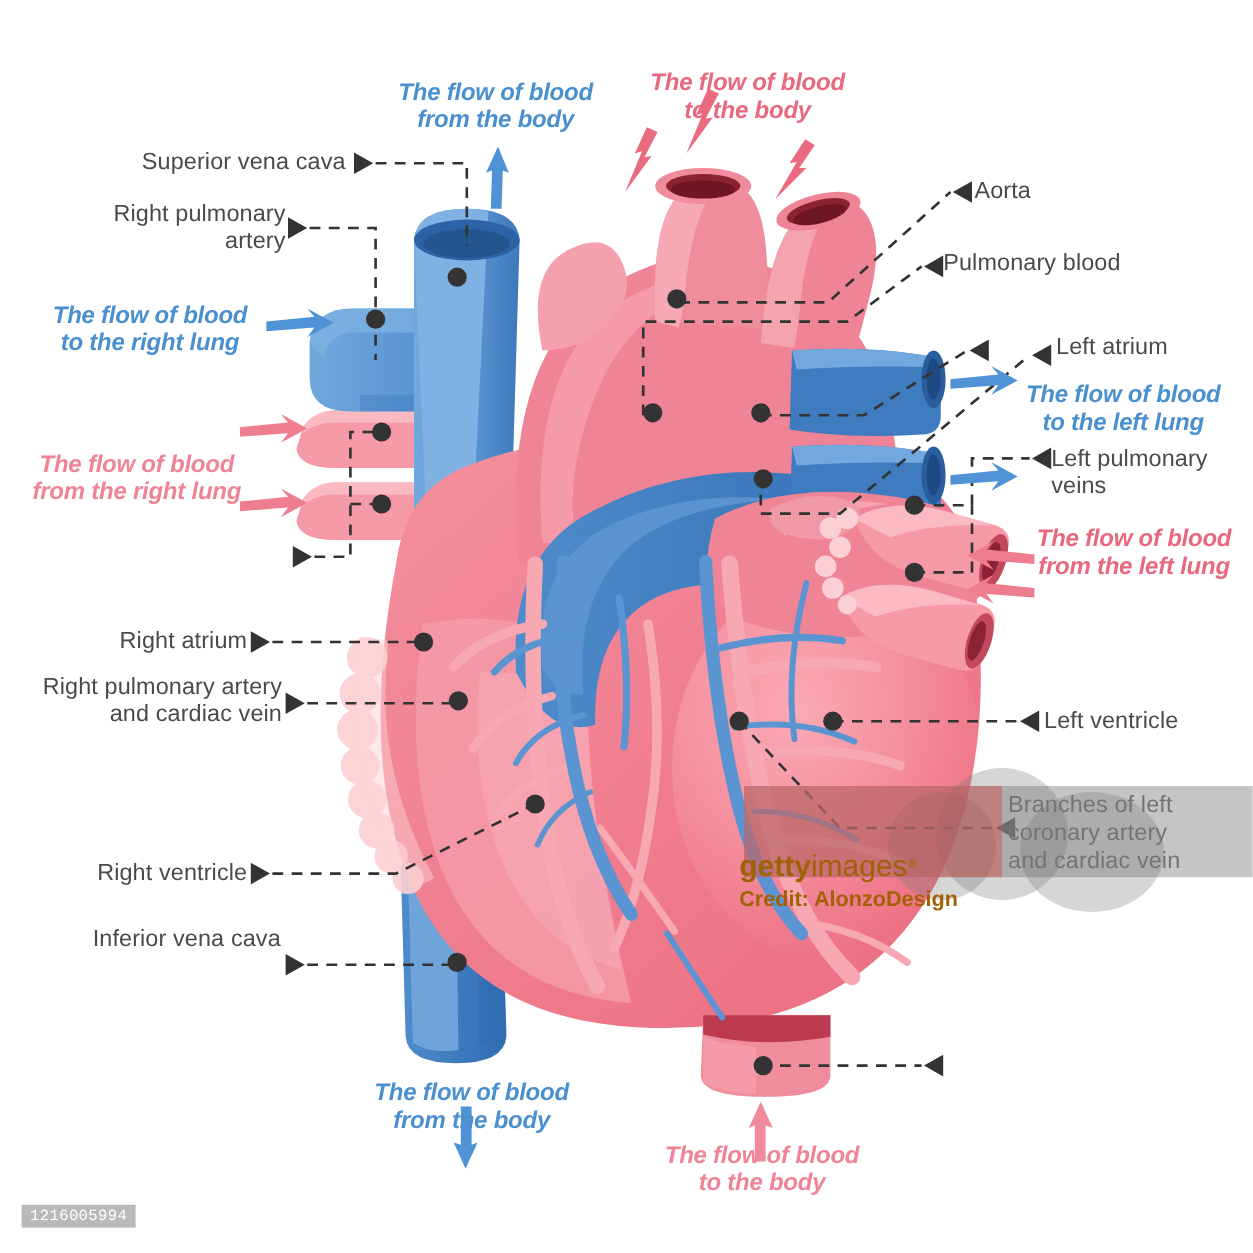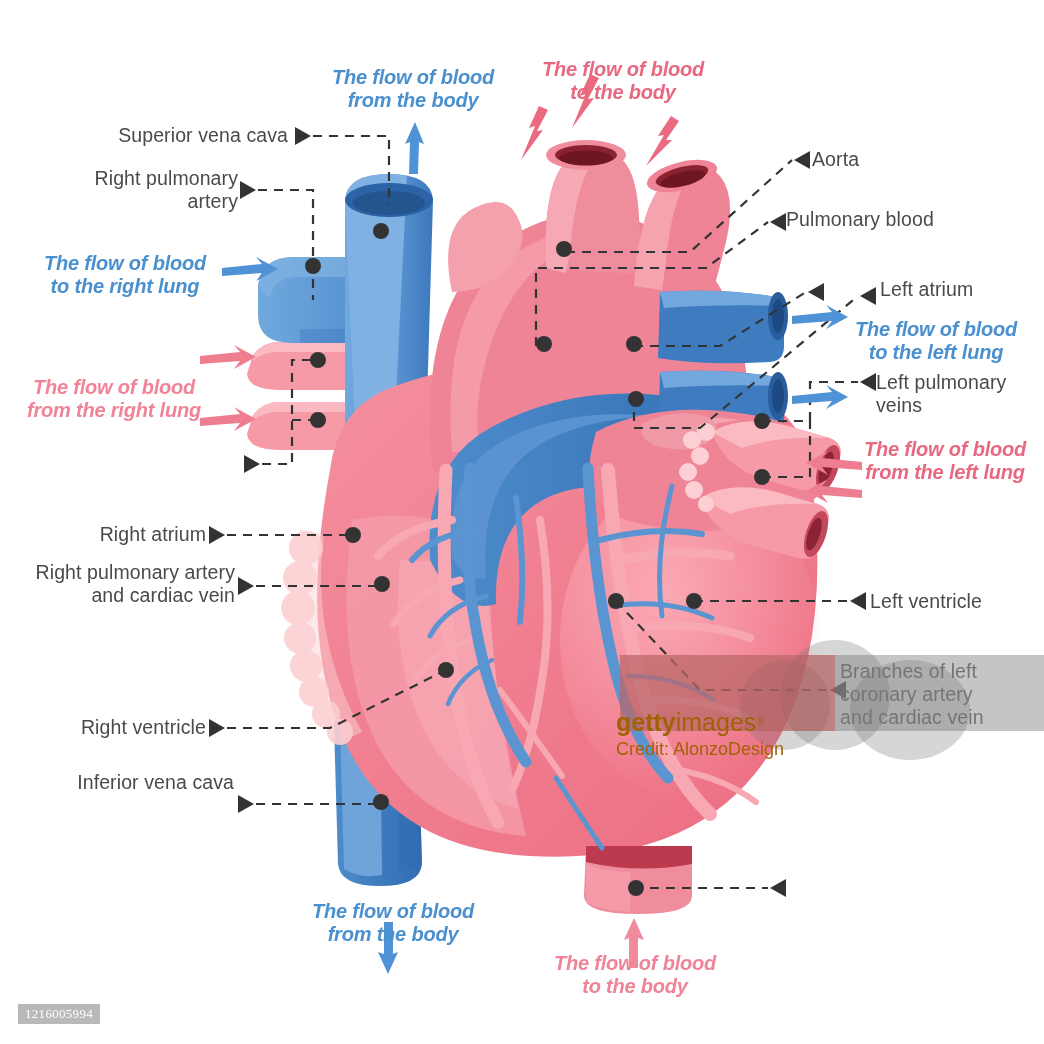--- a/index.html
+++ b/index.html
@@ -27,23 +27,23 @@
   
   #wm-band{position:absolute;left:620px;top:655px;width:424px;height:76px;
            background:rgba(150,150,150,.55);}
   #wm-red{position:absolute;left:620px;top:655px;width:215px;height:76px;
           background:rgba(214,70,70,.42);}
   #wm-text{position:absolute;left:616px;top:660px;color:#a16207;
            font-family:"Liberation Sans",sans-serif;line-height:1.15;margin-top:48px;}
   #wm-text .g1{font-size:25px;font-weight:bold;}
   #wm-text .g2{font-size:25px;font-weight:normal;}
   #wm-text .g3{font-size:11px;vertical-align:super;}
-  #wm-credit{font-size:18px;font-weight:normal;margin-top:2px;}
+  #wm-credit{font-size:18px;font-weight:bold;margin-top:2px;}
   #wm-id{position:absolute;left:18px;top:1004px;background:#b9b9b9;color:#fff;
-         font-size:13px;font-family:Liberation Serif, serif;
+         font-size:13px;font-family:Liberation Mono, monospace;
          padding:2px 7px;letter-spacing:.3px;}
   .wm-blob{position:absolute;border-radius:50%;background:rgba(120,120,120,.30);}
 </style>
 </head>
 <body>
 
 <div id="stage">
 
   <svg id="heart" viewBox="0 0 1044 1044">
     <defs>

